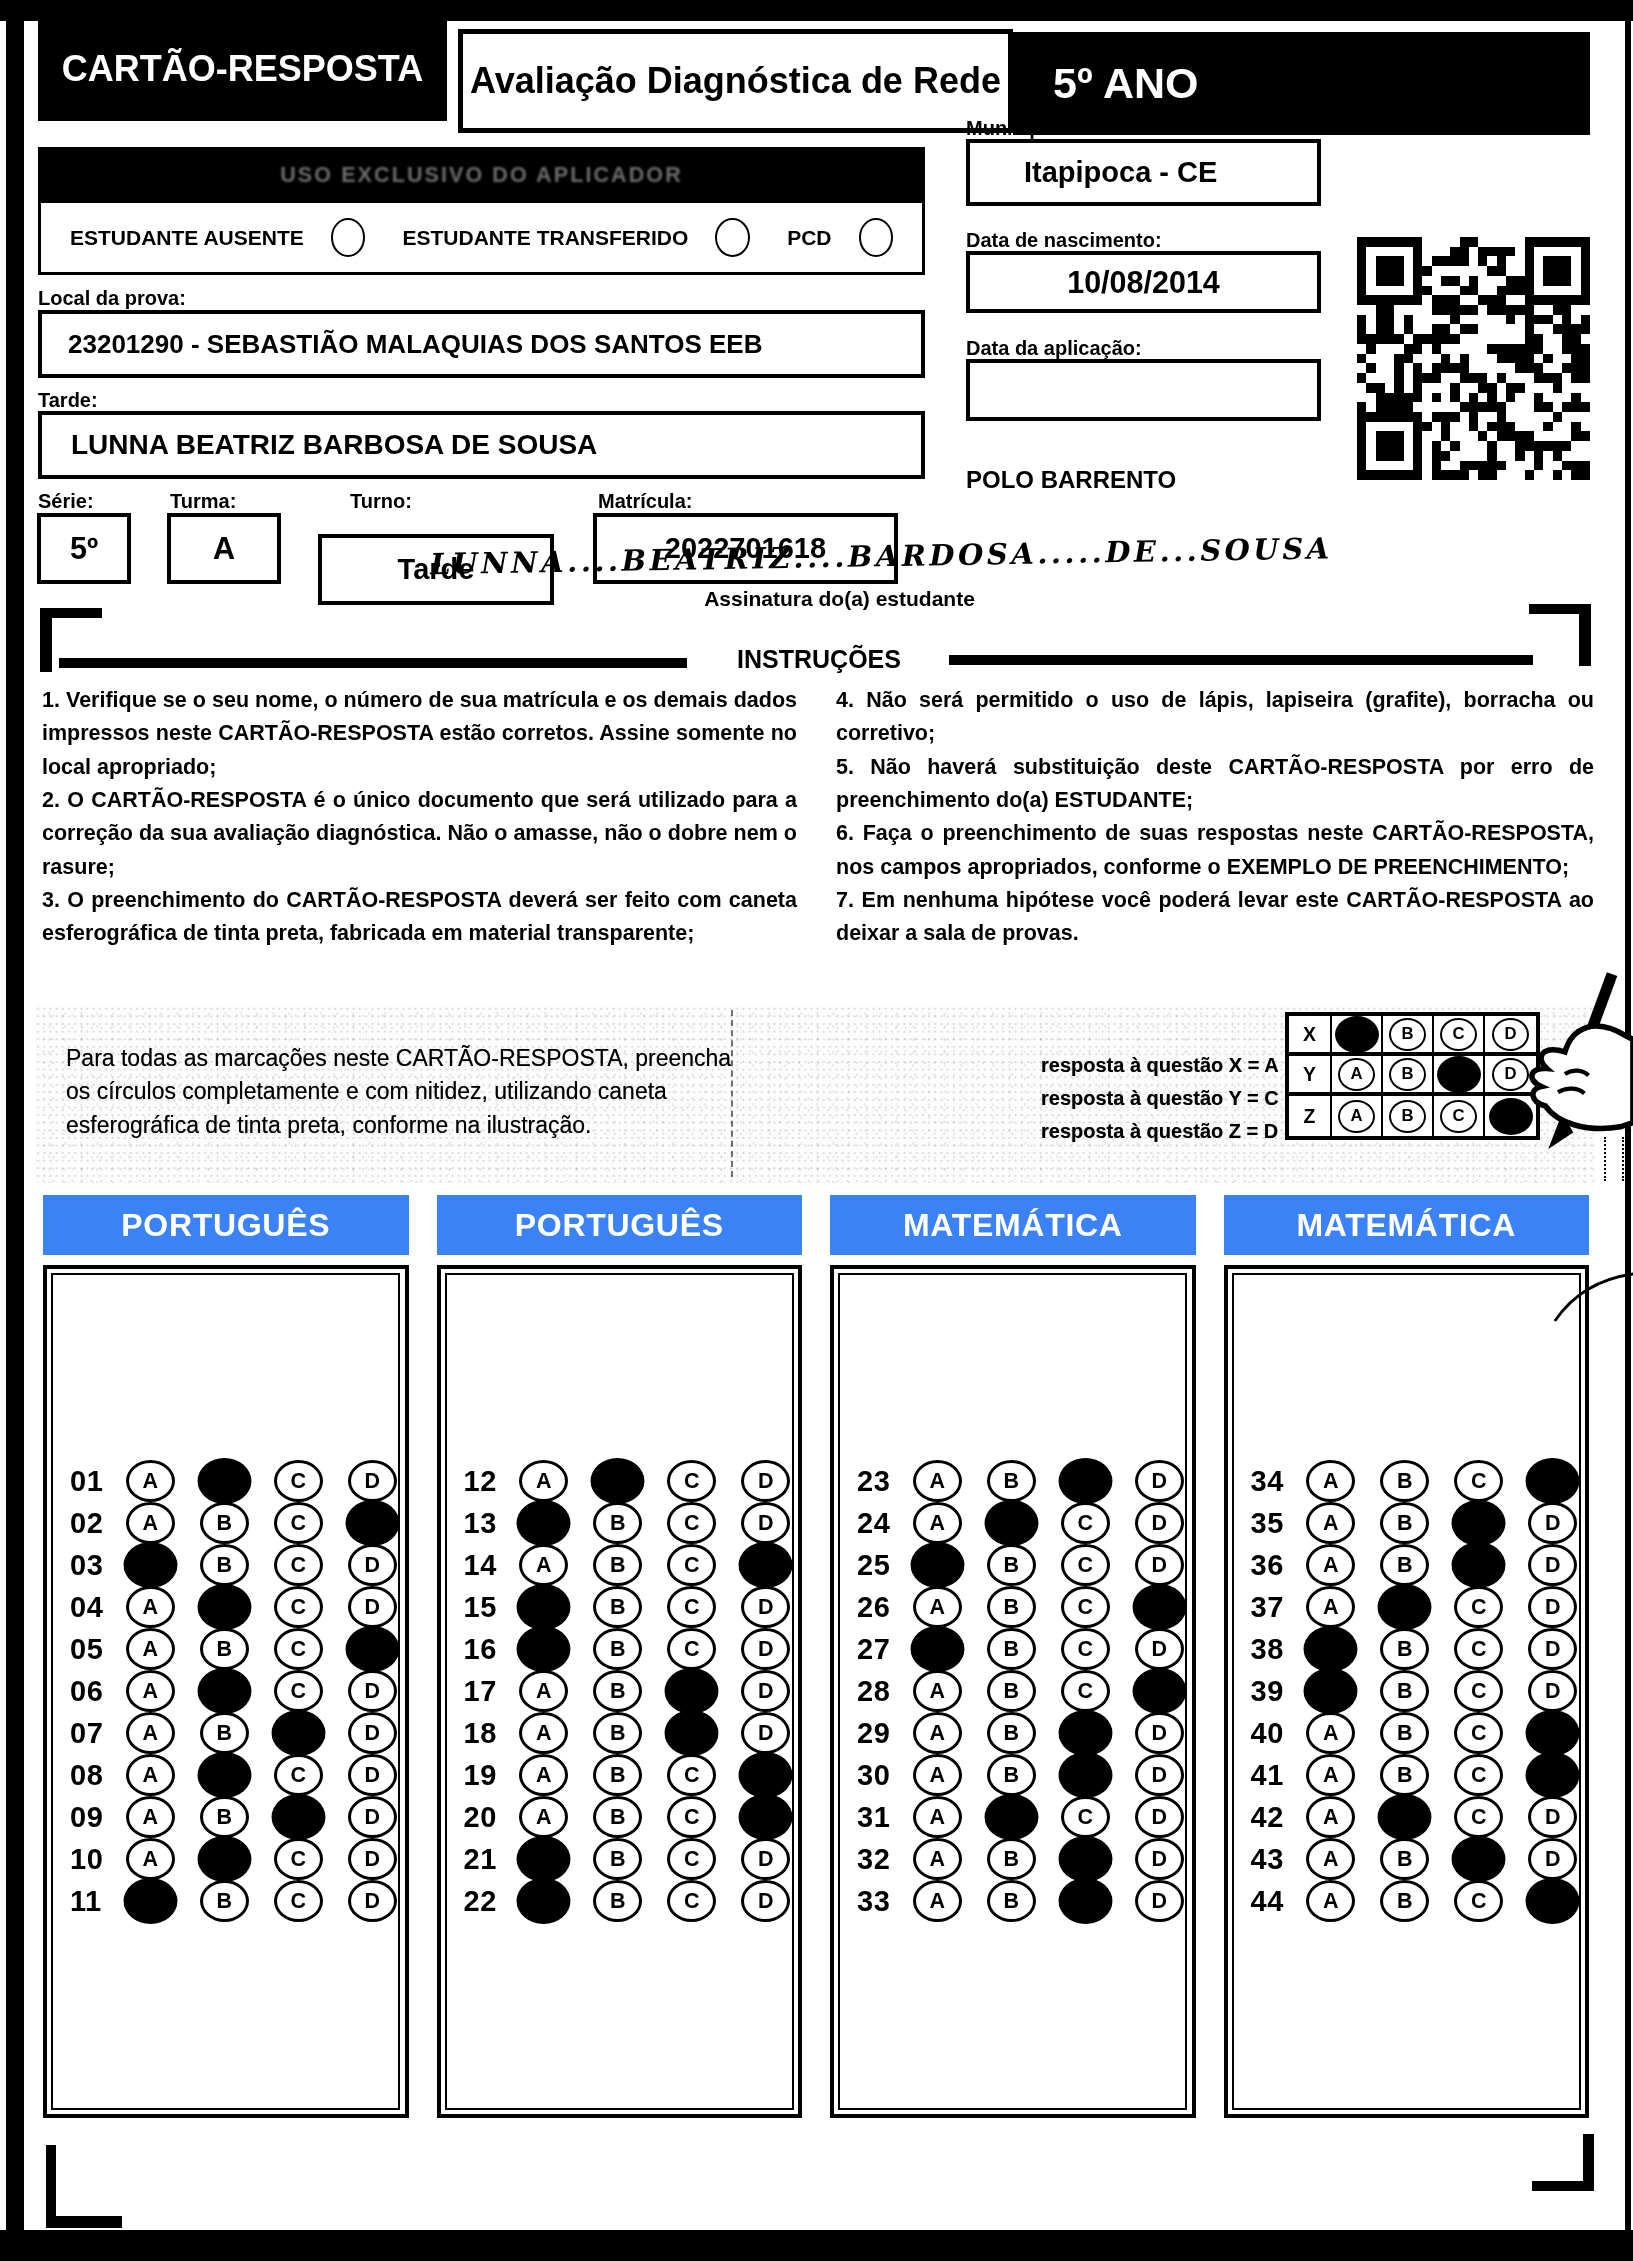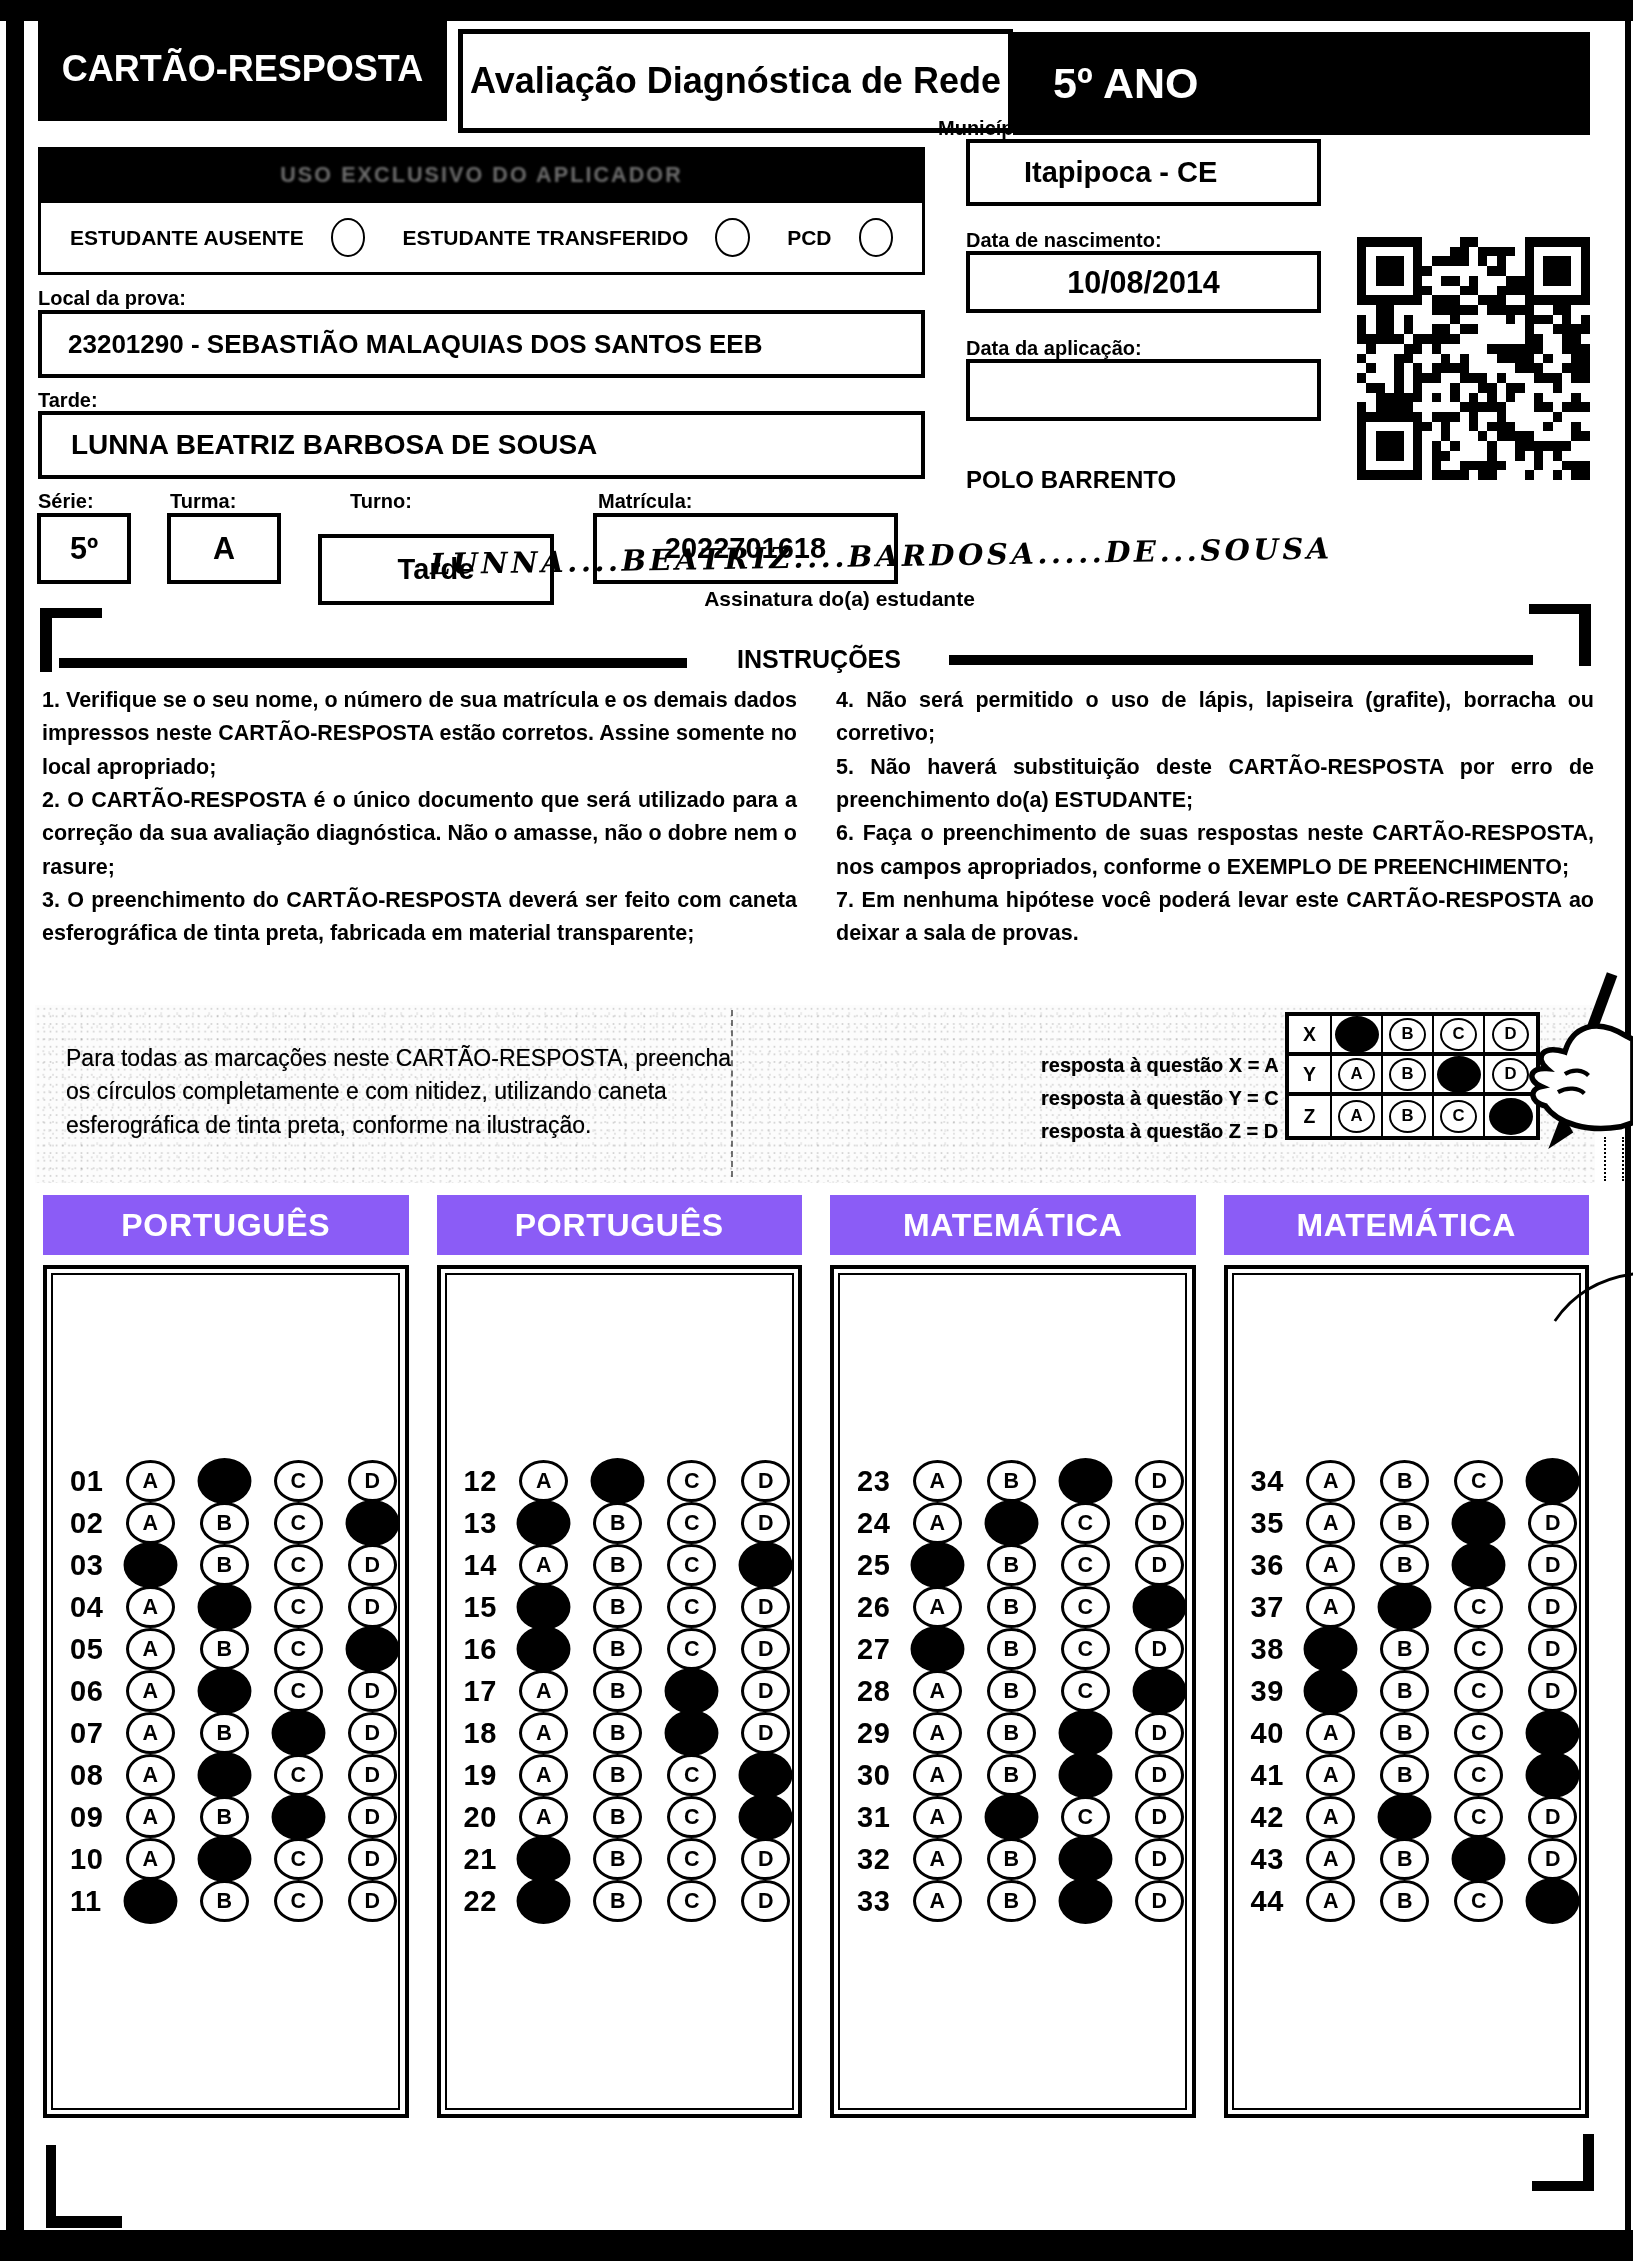--- a/index.html
+++ b/index.html
@@ -31,21 +31,21 @@
   .flabel{font-weight:bold;font-size:20px;}
   .fbox{border:4.2px solid #000;box-sizing:border-box;background:#fff;display:flex;align-items:center;font-weight:bold;}
   #local-label{left:38px;top:287px;}
   #local-box{left:38px;top:310px;width:887px;height:68px;font-size:26px;padding-left:26px;}
   #nome-label{left:38px;top:389px;}
   #nome-box{left:38px;top:411px;width:887px;height:68px;font-size:28px;padding-left:29px;}
   #serie-label{left:38px;top:490px;}   #serie-box{left:37px;top:513px;width:94px;height:71px;justify-content:center;font-size:30.5px;}
   #turma-label{left:170px;top:490px;}  #turma-box{left:167px;top:513px;width:114px;height:71px;justify-content:center;font-size:30.5px;}
   #turno-label{left:350px;top:490px;}  #turno-box{left:318px;top:534px;width:236px;height:71px;justify-content:center;font-size:29px;}
   #matr-label{left:598px;top:490px;}   #matr-box{left:593px;top:513px;width:305px;height:71px;justify-content:center;font-size:29px;}
-  #mun-label{left:938px;top:117px;}
+  #mun-label{left:966px;top:117px;}
   #mun-box{left:966px;top:139px;width:355px;height:67px;font-size:29px;padding-left:54px;}
   #nasc-label{left:966px;top:229px;}
   #nasc-box{left:966px;top:251px;width:355px;height:62px;justify-content:center;font-size:30.5px;}
   #apl-label{left:966px;top:337px;}
   #apl-box{left:966px;top:359px;width:355px;height:62px;font-size:28px;}
   #polo{left:966px;top:466px;font-weight:bold;font-size:24px;}
   
   #qr{left:1357px;top:237px;width:233px;height:243px;display:grid;
       grid-template-columns:repeat(25,1fr);grid-template-rows:repeat(25,1fr);background:#fff;}
   #qr .m{background:#000;}
@@ -87,21 +87,21 @@
   .eg-label{font-weight:bold;font-size:19.4px;}
   .eg-circle{width:33px;height:29px;border:2.8px solid #000;border-radius:50%;display:flex;align-items:center;justify-content:center;
              font-weight:bold;font-size:16.7px;background:#fff;}
   .eg-filled{width:40px;height:33px;background:#000;border-color:#000;color:transparent;}
   #hand{left:1476px;top:970px;}
   .dash-line{width:0;height:44px;border-left:2.8px dotted #000;top:1137px;}
   #dash1{left:1604px;} #dash2{left:1622px;}
   
   #answers{left:43px;top:1195px;width:1546px;display:flex;gap:28px;}
   .acol{flex:1;display:flex;flex-direction:column;}
-  .ahdr{height:60px;background:#8b5cf6;color:#fff;display:flex;align-items:center;justify-content:center;
+  .ahdr{height:60px;background:#3b82f6;color:#fff;display:flex;align-items:center;justify-content:center;
         font-weight:bold;font-size:32px;letter-spacing:0.7px;}
   .abox{margin-top:9.7px;height:845px;border:4.9px solid #000;position:relative;background:#fff;}
   .abox-inner{position:absolute;inset:4.2px;border:2.1px solid #000;display:flex;flex-direction:column;
               justify-content:center;padding:11px 0 11px 16.7px;box-sizing:border-box;}
   .arow{display:flex;align-items:center;}
   .qnum{width:56px;font-weight:bold;font-size:29px;letter-spacing:0.7px;flex:none;}
   .bubble{width:49px;height:42px;border:3.5px solid #000;border-radius:50%;margin-right:25px;flex:none;
           display:flex;align-items:center;justify-content:center;font-weight:bold;font-size:21.5px;background:#fff;box-sizing:border-box;}
   .bubble.filled{background:#000;color:transparent;transform:scale(1.1);border-color:#000;}
   #stray{left:1513px;top:1249px;}

